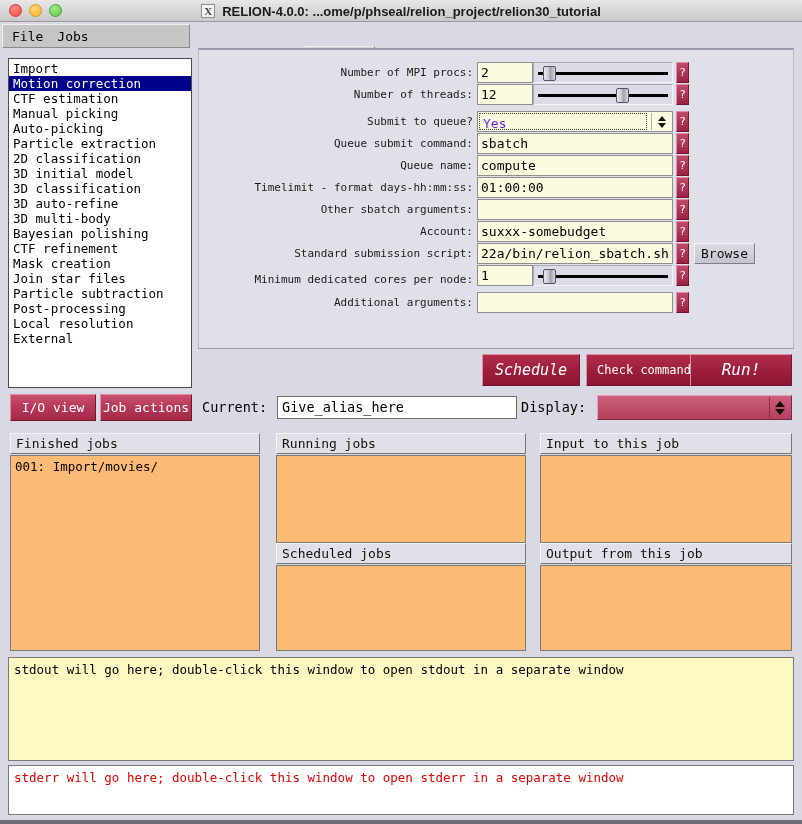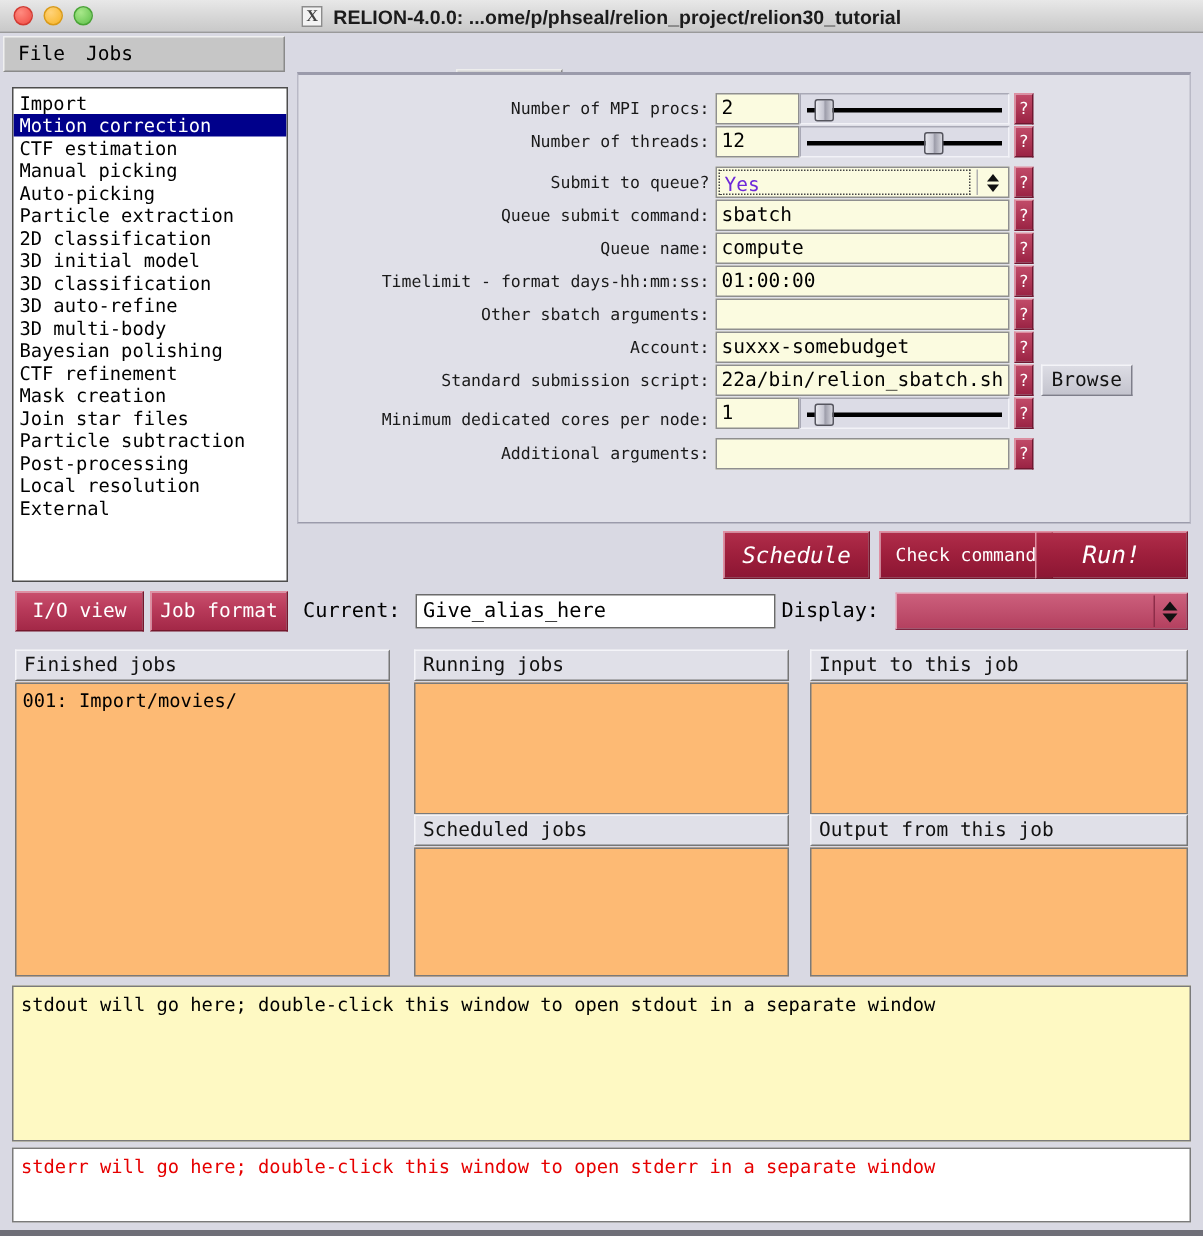--- a/index.html
+++ b/index.html
@@ -341,21 +341,21 @@
       <div class="fin fin-wide"></div>
       <div class="helpbtn">?</div>
     </div>
   </div>
 
 <div class="btn btn-dark schedule">Schedule</div>
 <div class="btn btn-dark checkcmd">Check command</div>
 <div class="btn btn-dark runbtn">Run!</div>
 
 <div class="btn io-view">I/O view</div>
-<div class="btn job-acts">Job format</div>
+<div class="btn job-acts">Job actions</div>
 <div class="current-lbl">Current:</div>
 <div class="current-input">Give_alias_here</div>
 <div class="display-lbl">Display:</div>
 <div class="display-box">
   <span></span>
   <span class="display-arrow">
     <span class="ar-up"></span>
       <span class="ar-dn"></span>
   </span>
 </div>

